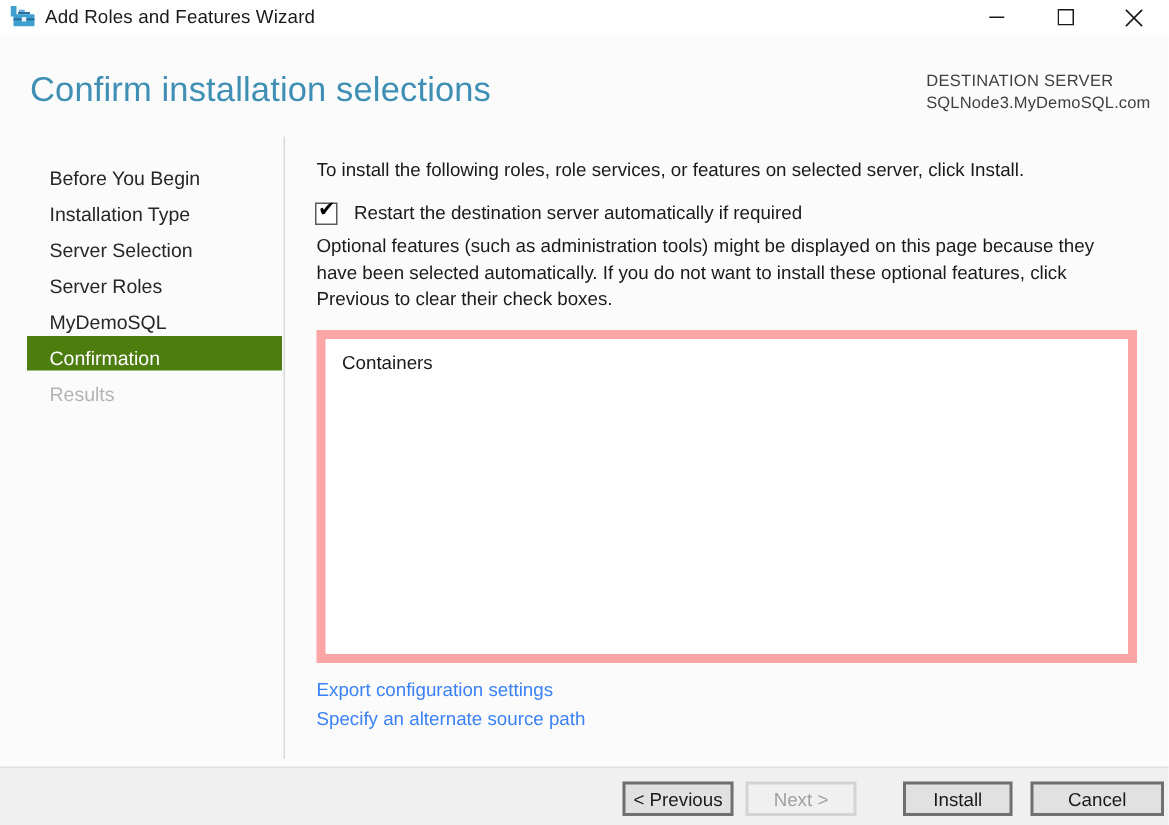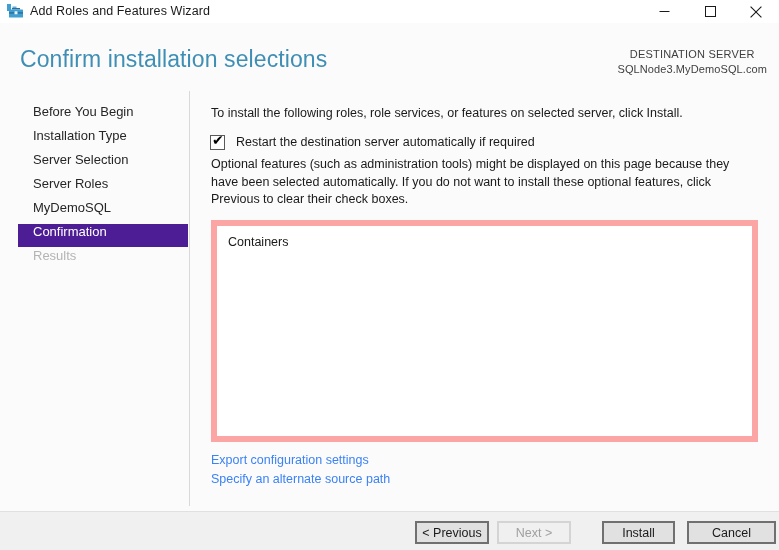--- a/index.html
+++ b/index.html
@@ -106,21 +106,21 @@
     color: #3f8fb5;
     font-weight: normal;
     letter-spacing: 0.1px;
     white-space: nowrap;
     line-height: 28px;
   }
   #destination-block {
     position: absolute;
     right: 12px;
     top: 24px;
-    text-align: center;
+    text-align: left;
     line-height: 15px;
   }
   #destination-label {
     display: block;
     font-size: 11px;
     color: #3f3f3f;
     letter-spacing: 0.2px;
   }
   #destination-server {
     display: block;
@@ -154,33 +154,33 @@
     width: 1px;
     height: 415px;
     background: #d9d9d9;
   }
   .nav-item {
     position: absolute;
     left: 18px;
     width: 170px;
     height: 23px;
     display: flex;
-    align-items: flex-start;
+    align-items: flex-end;
     box-sizing: border-box;
     cursor: default;
   }
   .nav-item .nav-label {
     font-size: 13px;
     color: #262626;
     padding-left: 15px;
     white-space: nowrap;
     line-height: 16px;
   }
   .nav-item.selected {
-    background: #4c1d95;
+    background: #4d7c0f;
   }
   .nav-item.selected .nav-label {
     color: #ffffff;
   }
   .nav-item.disabled .nav-label {
     color: #b4b4b4;
   }
 
   
   #main-pane {

